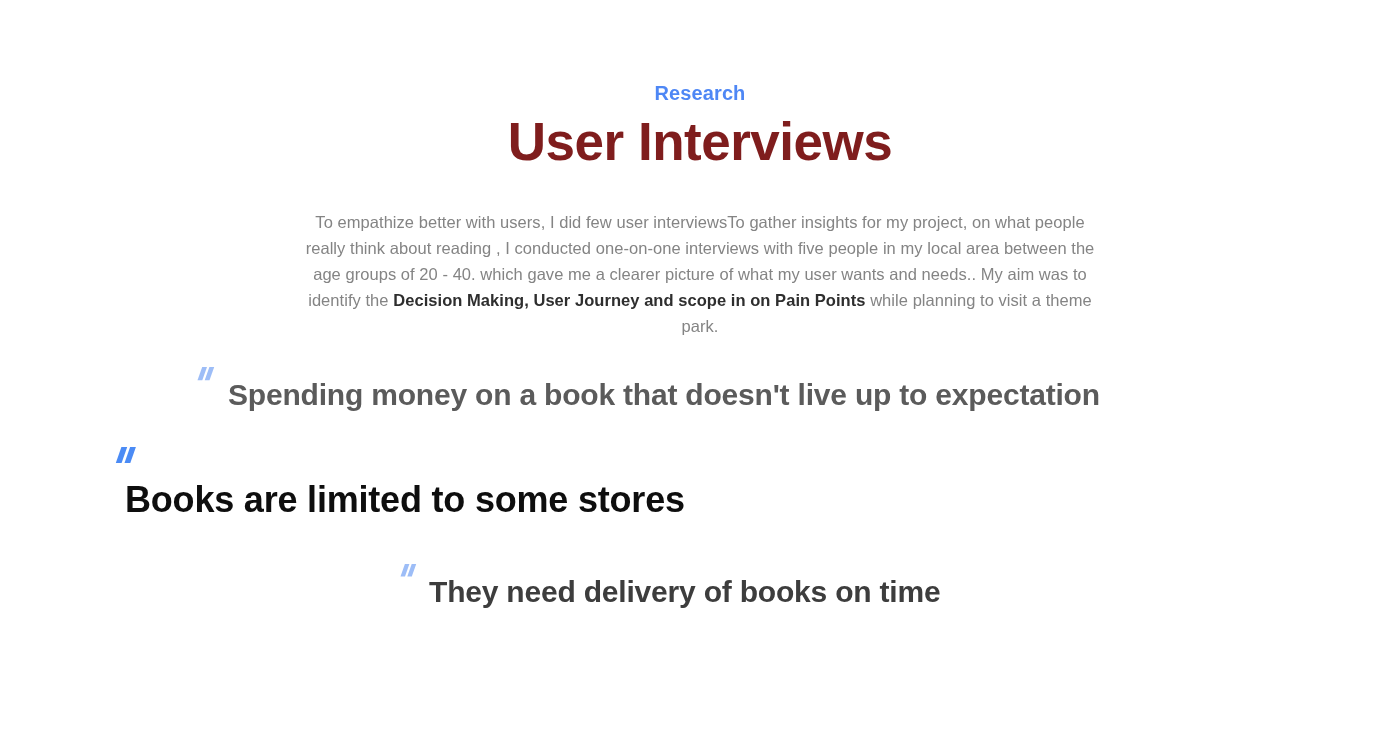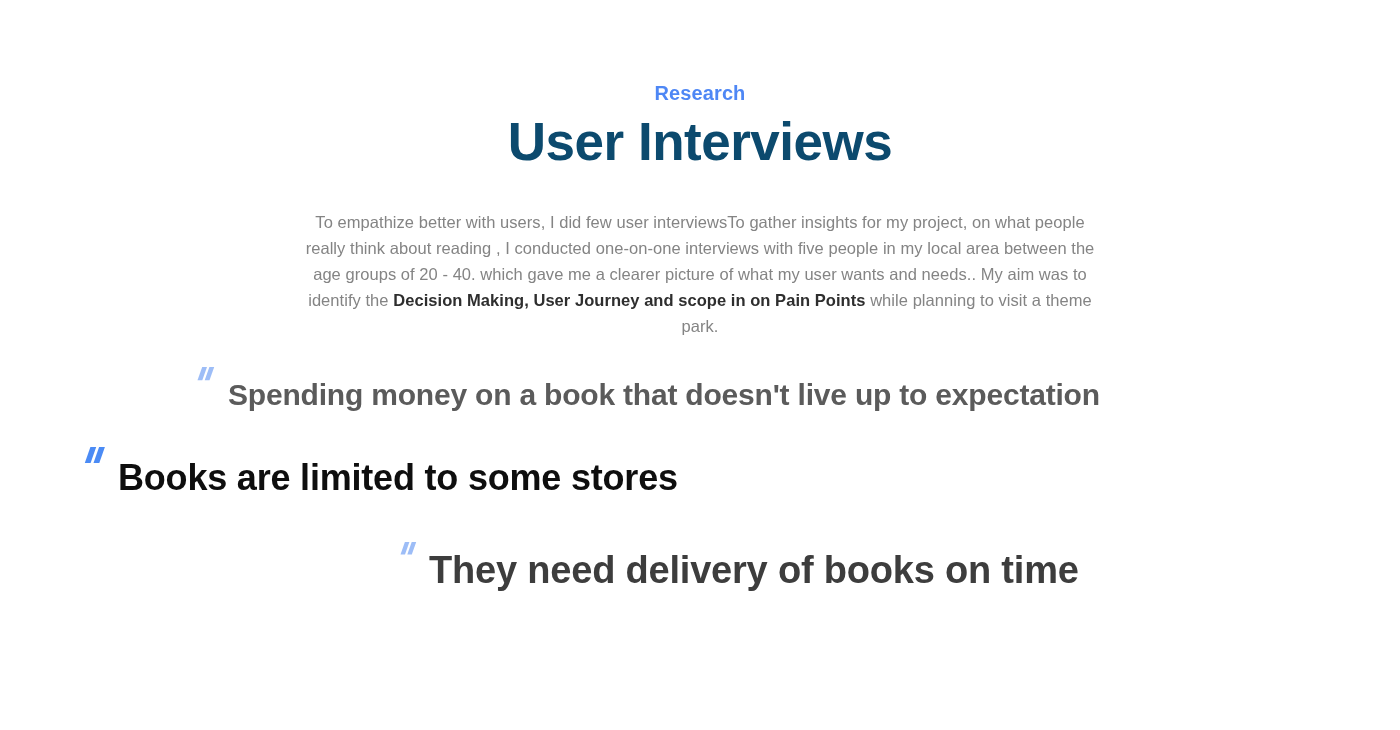--- a/index.html
+++ b/index.html
@@ -75,34 +75,34 @@
 
   
   .q1 { padding-left: 196px; margin-top: 0px; }
   .q1 .quote-mark { width: 20px; margin-top: 2px; }
   .q1 .quote-text { font-size: 30px; line-height: 40px; color: #5b5b5b; margin-left: 12px; margin-top: 10px; }
 
   .q2 { padding-left: 497px; margin-top: 35px; }
   .q2 .quote-mark { width: 20px; margin-top: 2px; }
   .q2 .quote-text { font-size: 29.5px; line-height: 40px; color: #3a3a3a; margin-left: 11px; margin-top: 10px; }
 
-  .q3 { padding-left: 83px; margin-top: 32px; }
+  .q3 { padding-left: 114px; margin-top: 32px; flex-direction: column; }
   .q3 .quote-mark { width: 24px; margin-top: 0px; }
   .q3 .quote-text { font-size: 36px; line-height: 46px; color: #0e0e0e; margin-left: 11px; margin-top: 8px; }
 
   .q4 { padding-left: 399px; margin-top: 39px; }
   .q4 .quote-mark { width: 19px; margin-top: 2px; }
-  .q4 .quote-text { font-size: 38px; line-height: 40px; color: #3d3d3d; margin-left: 11px; margin-top: 10px; }
+  .q4 .quote-text { font-size: 30px; line-height: 40px; color: #3d3d3d; margin-left: 11px; margin-top: 10px; }
 </style>
 </head>
 <body>
 
 <div class="header">
   <div class="eyebrow" style="color: rgb(78, 135, 245);">Research</div>
-  <h1 class="page-title" style="color: #0c4a6e;">User Interviews</h1>
+  <h1 class="page-title" style="color: #7f1d1d;">User Interviews</h1>
 </div>
 
 <p class="intro" style="color: rgb(132, 132, 132);">
   <span>To empathize better with users, I did few user interviewsTo gather insights for my project, on what people really think about reading , I conducted one-on-one interviews with five people in my local area between the age groups of 20 - 40. which gave me a clearer picture of what my user wants and needs.. My aim was to identify the </span><b style="color: rgb(46, 46, 46);">Decision Making, User Journey and scope in on Pain Points</b><span> while planning to visit a theme park.</span>
 </p>
 
 <div class="quotes">
 
   <div class="quote-row q1">
     <span class="quote-mark">

